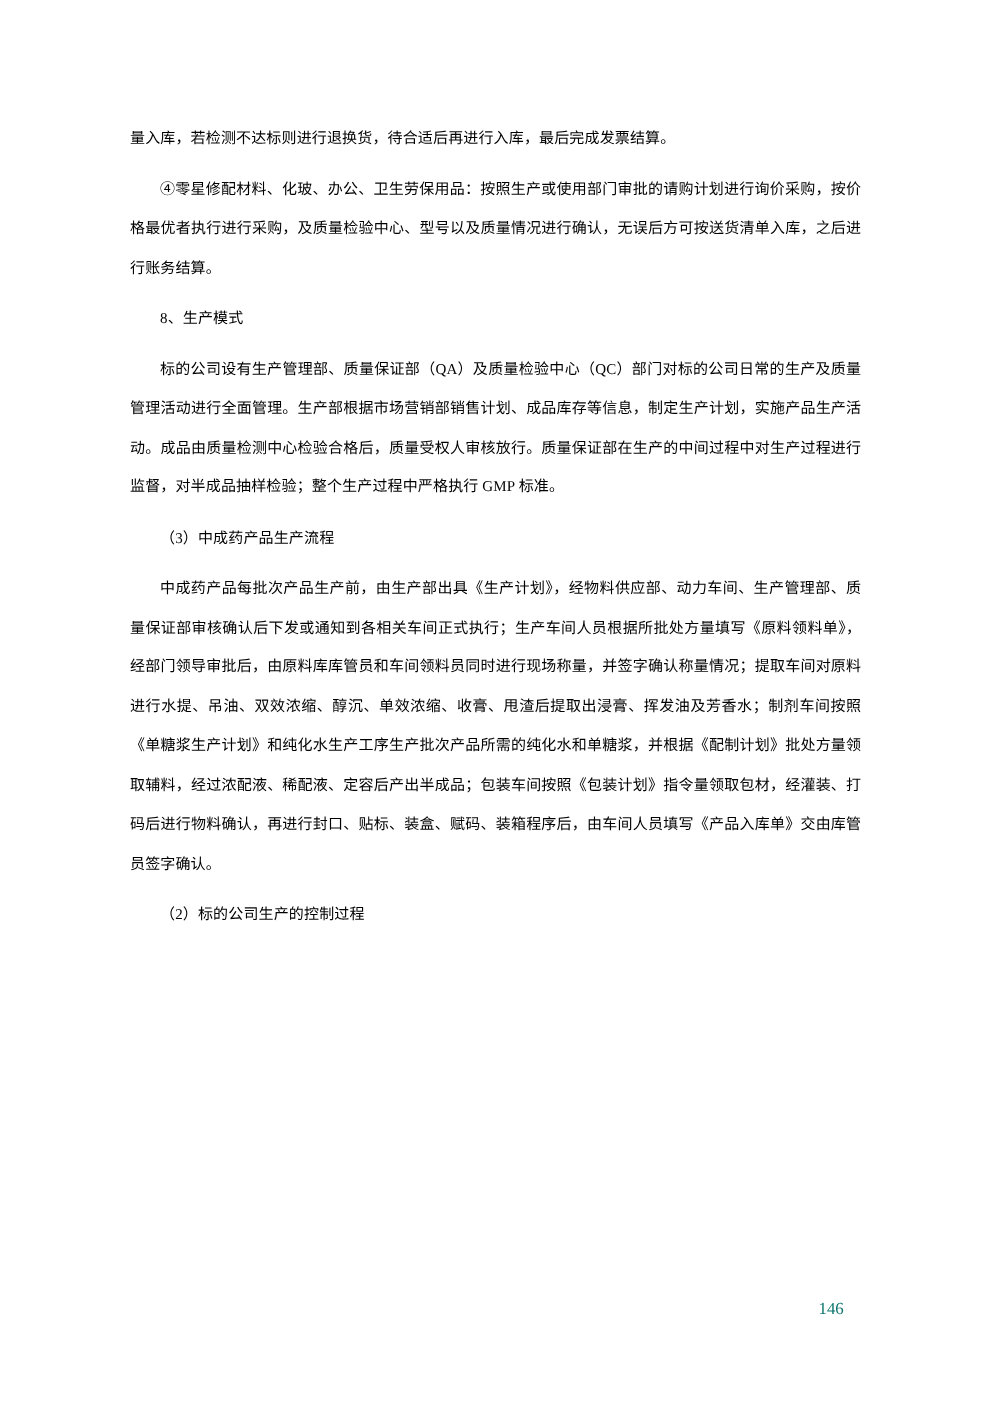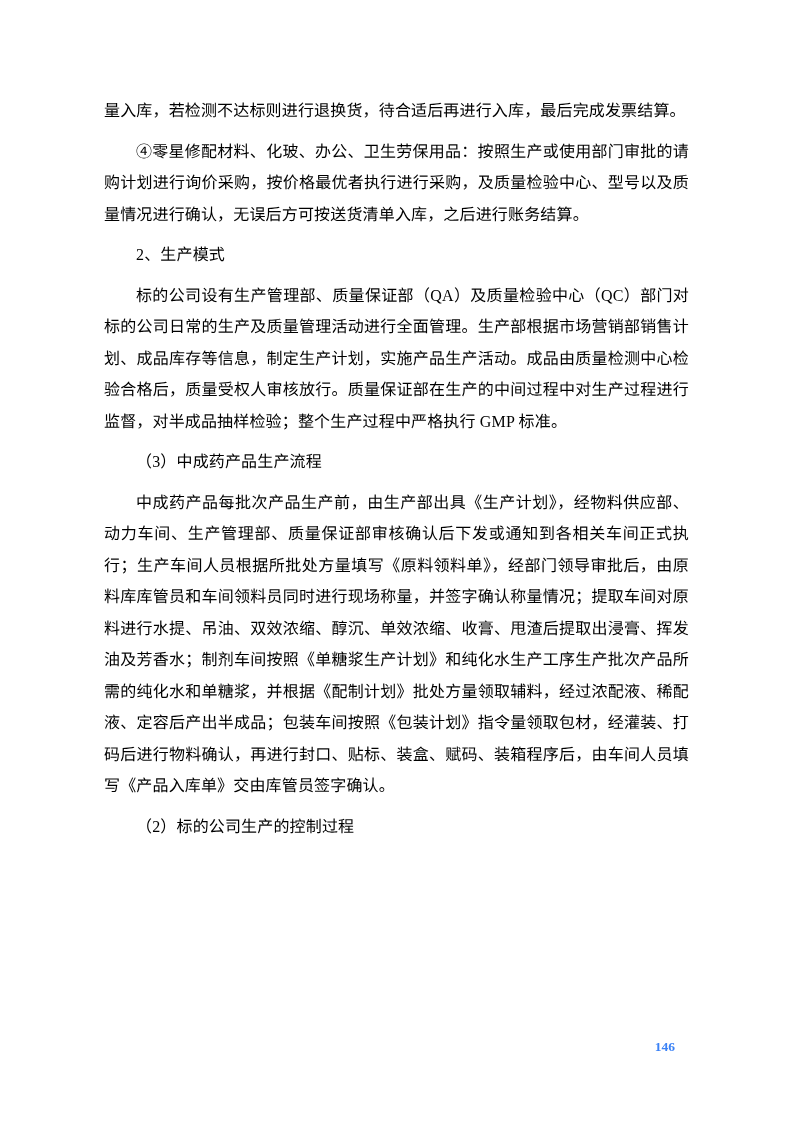--- a/index.html
+++ b/index.html
@@ -17,21 +17,21 @@
     color: #000000;
   }
   .page-body {
     position: absolute;
     left: 104px;
     top: 95px;
     width: 585px;
   }
   .para {
     margin: 0 0 9px 0;
-    font-size: 16px;
+    font-size: 12px;
     line-height: 31.5px;
     text-align: justify;
     text-justify: inter-ideograph;
     text-indent: 2em;
     word-break: break-all;
     letter-spacing: 0.01em;
   }
   .para.no-indent {
     text-indent: 0;
   }
@@ -39,35 +39,34 @@
     text-align: left;
   }
   .page-footer {
     position: absolute;
     left: 0;
     top: 1038px;
     width: 675px;
     text-align: right;
     font-size: 13.5px;
     line-height: 18px;
-    color: #3b82f6;
-    font-weight: bold;
+    color: #0f766e;
   }
 </style>
 </head>
 <body>
 
 <div class="page">
   <div class="page-body">
 
     <p class="para no-indent">量入库，若检测不达标则进行退换货，待合适后再进行入库，最后完成发票结算。</p>
 
     <p class="para">④零星修配材料、化玻、办公、卫生劳保用品：按照生产或使用部门审批的请购计划进行询价采购，按价格最优者执行进行采购，及质量检验中心、型号以及质量情况进行确认，无误后方可按送货清单入库，之后进行账务结算。</p>
 
-    <p class="para heading">2、生产模式</p>
+    <p class="para heading">8、生产模式</p>
 
     <p class="para">标的公司设有生产管理部、质量保证部（QA）及质量检验中心（QC）部门对标的公司日常的生产及质量管理活动进行全面管理。生产部根据市场营销部销售计划、成品库存等信息，制定生产计划，实施产品生产活动。成品由质量检测中心检验合格后，质量受权人审核放行。质量保证部在生产的中间过程中对生产过程进行监督，对半成品抽样检验；整个生产过程中严格执行 GMP 标准。</p>
 
 
 
     <p class="para heading">（3）中成药产品生产流程</p>
 
     <p class="para">中成药产品每批次产品生产前，由生产部出具《生产计划》，经物料供应部、动力车间、生产管理部、质量保证部审核确认后下发或通知到各相关车间正式执行；生产车间人员根据所批处方量填写《原料领料单》，经部门领导审批后，由原料库库管员和车间领料员同时进行现场称量，并签字确认称量情况；提取车间对原料进行水提、吊油、双效浓缩、醇沉、单效浓缩、收膏、甩渣后提取出浸膏、挥发油及芳香水；制剂车间按照《单糖浆生产计划》和纯化水生产工序生产批次产品所需的纯化水和单糖浆，并根据《配制计划》批处方量领取辅料，经过浓配液、稀配液、定容后产出半成品；包装车间按照《包装计划》指令量领取包材，经灌装、打码后进行物料确认，再进行封口、贴标、装盒、赋码、装箱程序后，由车间人员填写《产品入库单》交由库管员签字确认。</p>
 
     <p class="para heading">（2）标的公司生产的控制过程</p>

